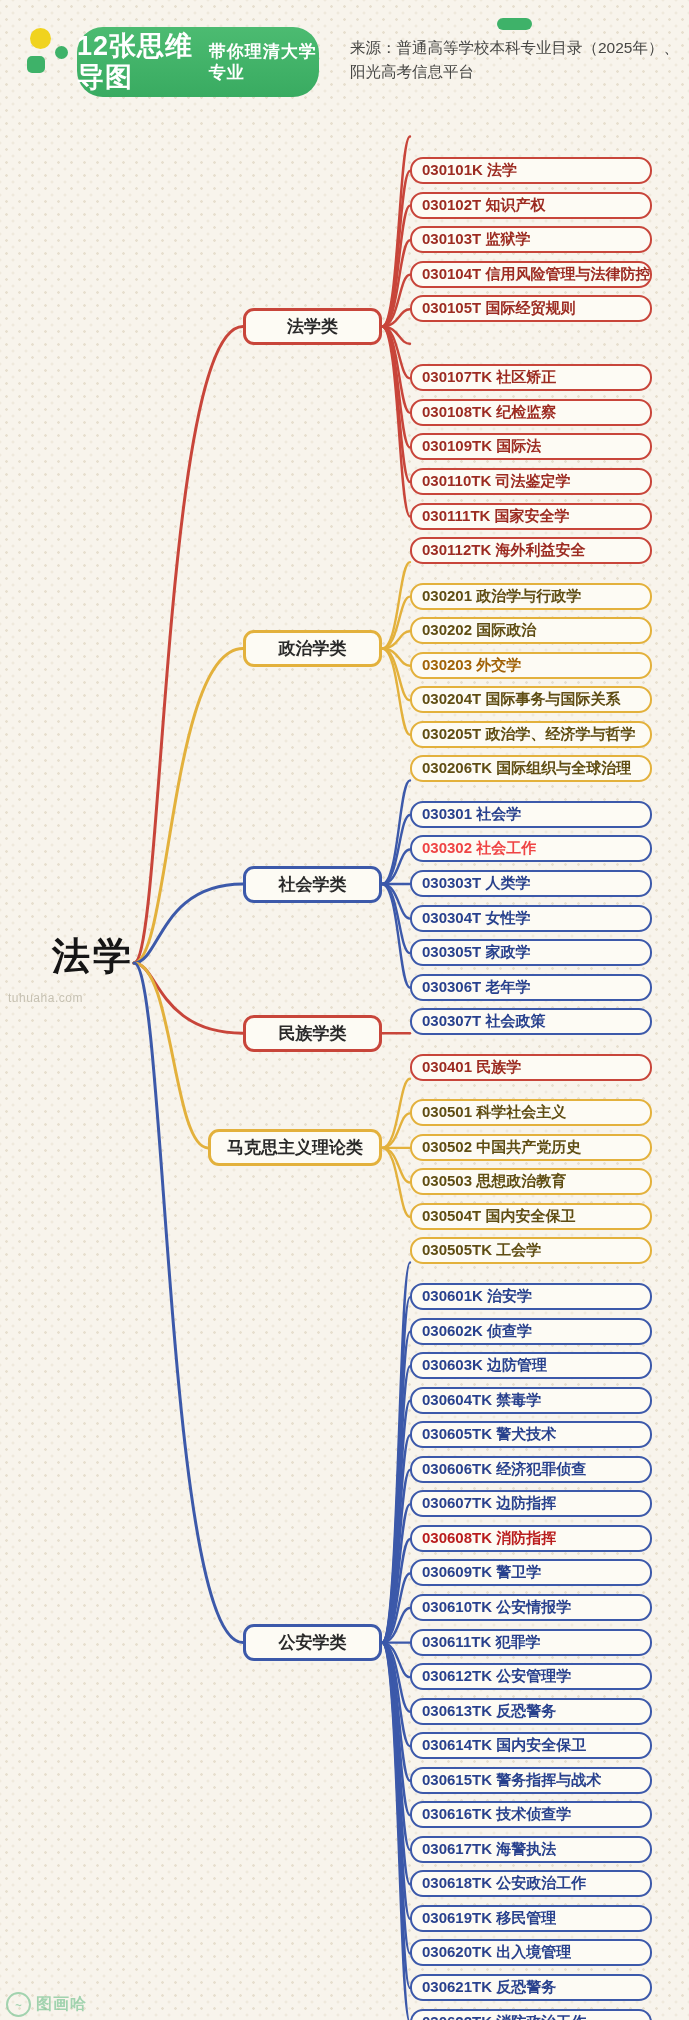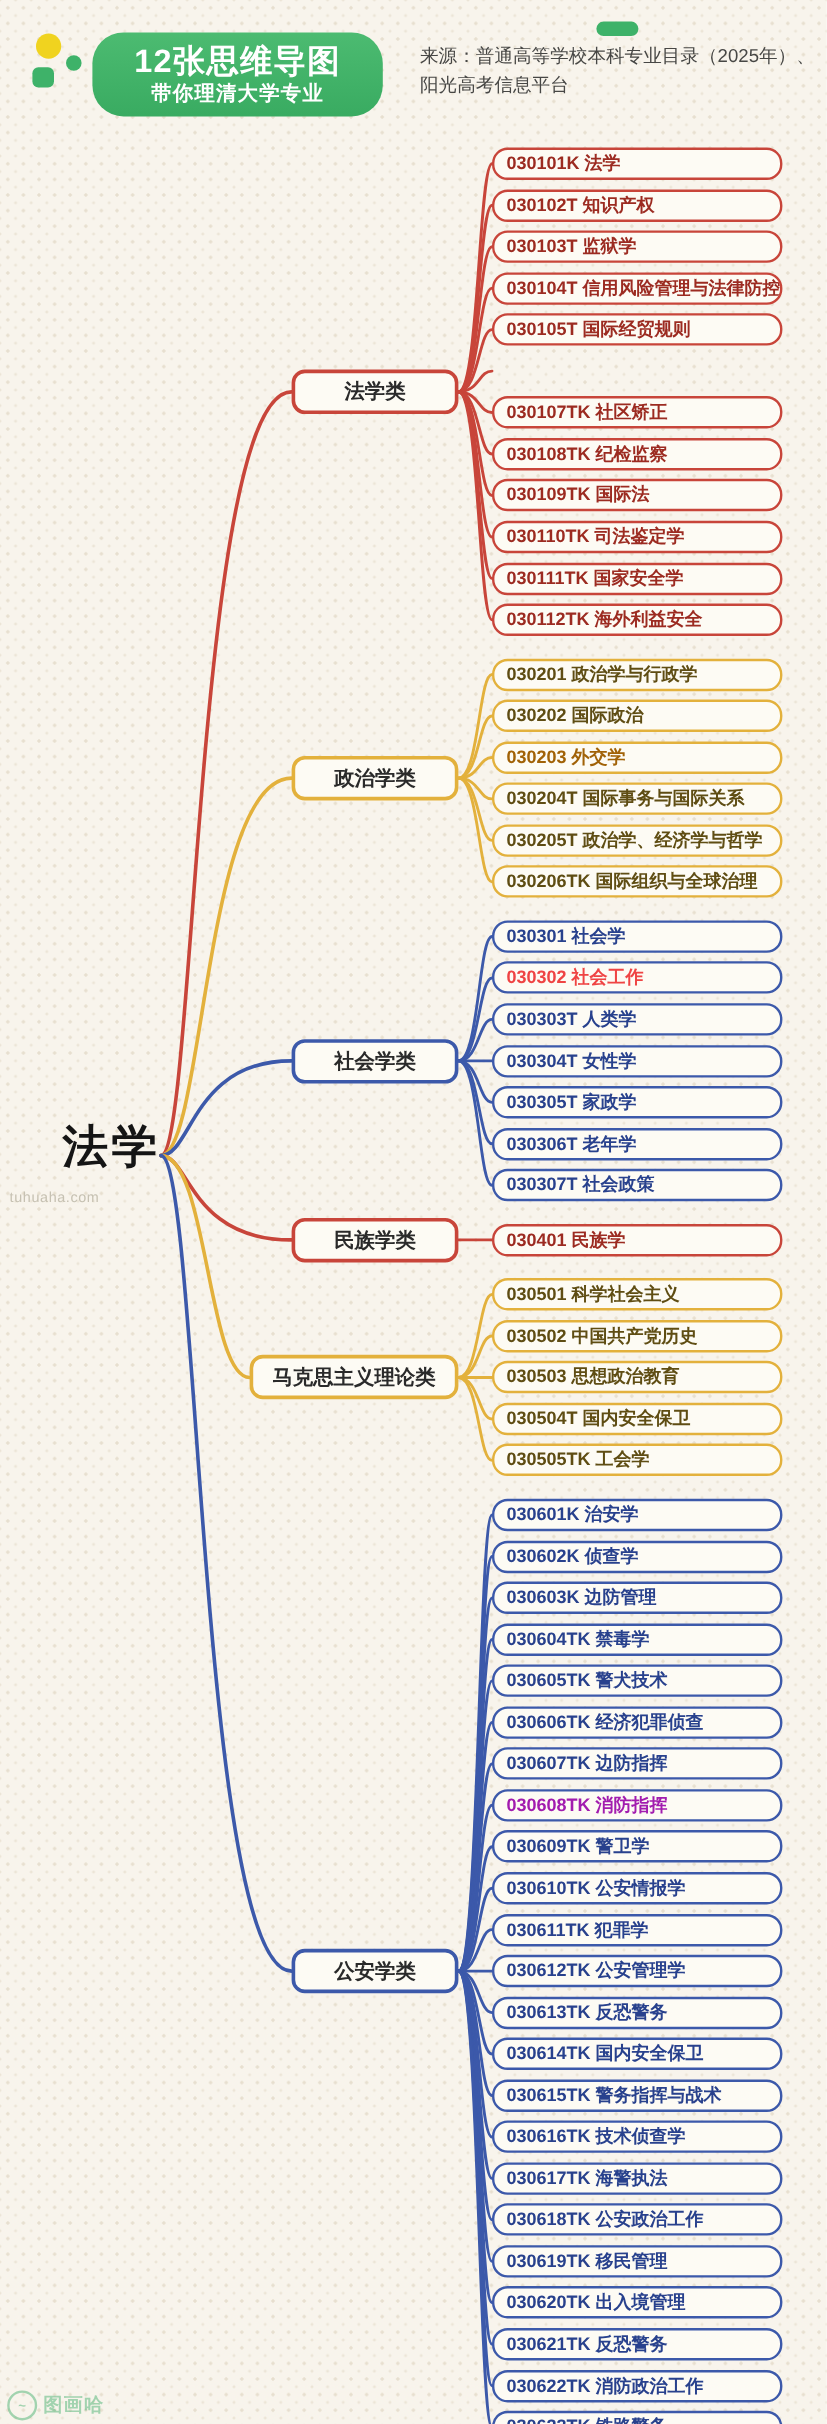--- a/index.html
+++ b/index.html
@@ -11,21 +11,21 @@
       radial-gradient(#e7dfcf 1.2px, transparent 1.5px),
       radial-gradient(#ece5d7 1.1px, transparent 1.4px);
     background-size:13px 13px,13px 13px;
     background-position:0 0,6.5px 6.5px;
   }
   
   .badge{
     position:absolute;left:77px;top:27px;width:242px;height:70px;
     border-radius:26px;
     background:linear-gradient(180deg,#4cbb71,#39ab61);
-    display:flex;flex-direction:column;align-items:center;justify-content:center;
+    display:flex;flex-direction:row;align-items:center;justify-content:center;
     color:#fff;z-index:3;
   }
   .badge-l1{font-size:27px;font-weight:bold;letter-spacing:1px;line-height:1.15;}
   .badge-l2{font-size:17px;font-weight:bold;letter-spacing:1px;line-height:1.25;}
   .deco{position:absolute;z-index:2;}
   .deco.yellow-dot{left:30px;top:28px;width:21px;height:21px;border-radius:50%;background:#f0d31f;}
   .deco.green-dot{left:55px;top:46px;width:13px;height:13px;border-radius:50%;background:#3eb269;}
   .deco.green-square{left:27px;top:56px;width:18px;height:17px;border-radius:5px;background:#3eb269;}
   .deco.green-dash{left:497px;top:18px;width:35px;height:12px;border-radius:6px;background:#3eb269;}
   .source{
@@ -46,21 +46,21 @@
     min-width:139px;height:37px;padding:0 16px;
     background:#fdfbf4;border:3px solid #888;border-radius:11px;
     display:flex;align-items:center;justify-content:center;
     font-size:17px;font-weight:bold;color:#2a2a2a;white-space:nowrap;
   }
   .pill{
     position:absolute;z-index:2;box-sizing:border-box;
     left:410px;width:242px;height:27px;padding:0 8px 0 10px;
     background:#fdfbf4;border:2.5px solid #888;border-radius:13px;
     display:flex;align-items:center;
-    font-size:15px;font-weight:bold;white-space:nowrap;overflow:hidden;
+    font-size:15px;font-weight:bold;white-space:nowrap;overflow:hidden;margin-top:34px;
   }
   #links{position:absolute;left:0;top:0;z-index:1;pointer-events:none;}
   
   .footer-mark{
     position:absolute;left:6px;top:1992px;z-index:3;
     display:flex;align-items:center;gap:5px;opacity:.55;
   }
   .footer-mark .circle-icon{
     width:21px;height:21px;border-radius:50%;border:2px solid #5cb97e;
     display:flex;align-items:center;justify-content:center;
@@ -193,21 +193,21 @@
     <div class="pill" style="top: 1169px; border-color: rgb(227, 177, 60); color: rgb(95, 77, 19);">030504T 国内安全保卫</div>
     <div class="pill" style="top: 1203px; border-color: rgb(227, 177, 60); color: rgb(95, 77, 19);">030505TK 工会学</div>
     <div class="branch-label" style="top: 1129px; right: 307px; border-color: rgb(227, 177, 60); color: rgb(42, 42, 42);">马克思主义理论类</div>
     <div class="pill" style="top: 1249px; border-color: rgb(60, 89, 170); color: rgb(40, 65, 141);">030601K 治安学</div>
     <div class="pill" style="top: 1284px; border-color: rgb(60, 89, 170); color: rgb(40, 65, 141);">030602K 侦查学</div>
     <div class="pill" style="top: 1318px; border-color: rgb(60, 89, 170); color: rgb(40, 65, 141);">030603K 边防管理</div>
     <div class="pill" style="top: 1353px; border-color: rgb(60, 89, 170); color: rgb(40, 65, 141);">030604TK 禁毒学</div>
     <div class="pill" style="top: 1387px; border-color: rgb(60, 89, 170); color: rgb(40, 65, 141);">030605TK 警犬技术</div>
     <div class="pill" style="top: 1422px; border-color: rgb(60, 89, 170); color: rgb(40, 65, 141);">030606TK 经济犯罪侦查</div>
     <div class="pill" style="top: 1456px; border-color: rgb(60, 89, 170); color: rgb(40, 65, 141);">030607TK 边防指挥</div>
-    <div class="pill" style="top: 1491px; border-color: rgb(60, 89, 170); color: #a21caf; text-align: center;">030608TK 消防指挥</div>
+    <div class="pill" style="top: 1491px; border-color: rgb(60, 89, 170); color: #b91c1c; text-align: center;">030608TK 消防指挥</div>
     <div class="pill" style="top: 1525px; border-color: rgb(60, 89, 170); color: rgb(40, 65, 141);">030609TK 警卫学</div>
     <div class="pill" style="top: 1560px; border-color: rgb(60, 89, 170); color: rgb(40, 65, 141);">030610TK 公安情报学</div>
     <div class="pill" style="top: 1595px; border-color: rgb(60, 89, 170); color: rgb(40, 65, 141);">030611TK 犯罪学</div>
     <div class="pill" style="top: 1629px; border-color: rgb(60, 89, 170); color: rgb(40, 65, 141);">030612TK 公安管理学</div>
     <div class="pill" style="top: 1664px; border-color: rgb(60, 89, 170); color: rgb(40, 65, 141);">030613TK 反恐警务</div>
     <div class="pill" style="top: 1698px; border-color: rgb(60, 89, 170); color: rgb(40, 65, 141);">030614TK 国内安全保卫</div>
     <div class="pill" style="top: 1733px; border-color: rgb(60, 89, 170); color: rgb(40, 65, 141);">030615TK 警务指挥与战术</div>
     <div class="pill" style="top: 1767px; border-color: rgb(60, 89, 170); color: rgb(40, 65, 141);">030616TK 技术侦查学</div>
     <div class="pill" style="top: 1802px; border-color: rgb(60, 89, 170); color: rgb(40, 65, 141);">030617TK 海警执法</div>
     <div class="pill" style="top: 1836px; border-color: rgb(60, 89, 170); color: rgb(40, 65, 141);">030618TK 公安政治工作</div>

